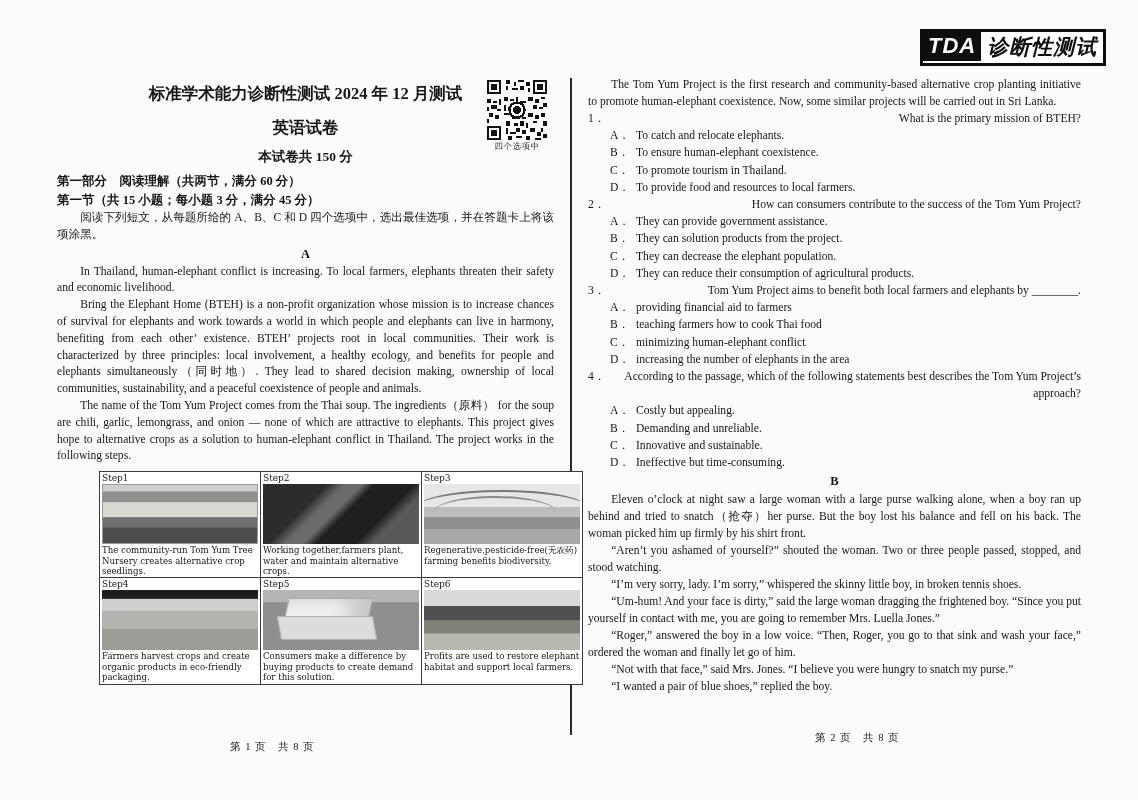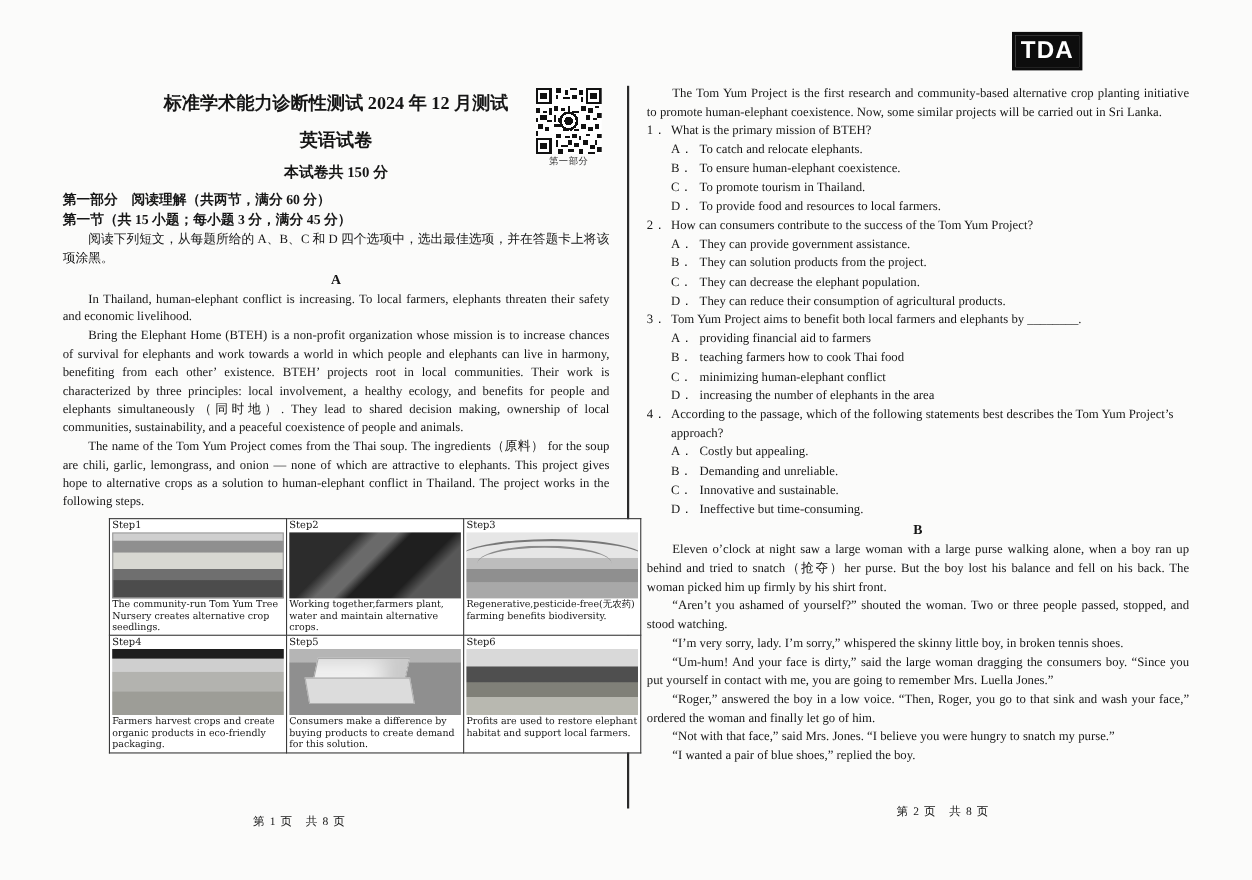--- a/index.html
+++ b/index.html
@@ -5,21 +5,21 @@
   * { margin:0; padding:0; box-sizing:border-box; }
   html,body { width:1138px; height:800px; background:#fbfbfa; overflow:hidden; }
   body { font-family:"Liberation Serif", serif; color:#161616; position:relative; }
 
   .page-left  { position:absolute; left:57px;  top:78px; width:497px; }
   .page-right { position:absolute; left:588px; top:76px; width:493px; }
   .divider    { position:absolute; left:570px; top:78px; width:1.5px; height:657px; background:#2a2a2a; }
 
   
   .tda-logo { position:absolute; left:920px; top:29px; display:flex; align-items:flex-start;
-              border:3px solid #0d0d0d; background:#fff; }
+              border:3px solid #0d0d0d; background:#fff;font-style:italic; }
   .tda-logo .tda-black { background:#0d0d0d; color:#fff; font-family:"Liberation Sans",sans-serif;
               font-weight:bold; font-size:22px; padding:1px 5px 2px 5px; letter-spacing:1px; }
   .tda-logo .tda-cn { color:#0d0d0d; font-weight:bold; font-size:21px; padding:1px 6px 2px 6px;
               font-family:"Liberation Sans",sans-serif; letter-spacing:1px; }
 
   
   .doc-title    { text-align:center; font-weight:bold; font-size:16.5px; margin-top:5px; }
   .doc-subtitle { text-align:center; font-weight:bold; font-size:16.5px; margin-top:12px; }
   .score-line   { text-align:center; font-weight:bold; font-size:13.5px; margin-top:9px; }
   .sec-head     { font-weight:bold; font-size:12.5px; margin-top:6px; line-height:19px; }
@@ -52,34 +52,35 @@
          background:#f2f2f2; transform:skewX(-12deg); box-shadow:inset -20px 0 18px #c9c9c9; border:1px solid #aaa; }
   .ph5::after  { content:""; position:absolute; left:16px; top:26px; width:94px; height:22px;
          background:#dcdcdc; transform:skewX(10deg); border:1px solid #b0b0b0; }
   .ph6 { background:linear-gradient(180deg,#d9d9d9 0 26%,#4f4f4f 27% 50%,#808078 51% 72%,#b8b8b0 73% 100%); }
 
   
   .r-par { font-size:11.6px; line-height:17px; text-align:justify; text-indent:2em; }
   .q-block { font-size:11.6px; line-height:17.2px; }
   .q-line  { display:flex; }
   .q-num   { flex:0 0 22px; }
-  .q-text  { flex:1; }
+  .q-text  { flex:1;text-align:right; }
   .opt-line{ display:flex; padding-left:22px; }
   .opt-letter { flex:0 0 26px; }
   .opt-text   { flex:1; }
 
   .footer { position:absolute; font-size:10.5px; letter-spacing:1px; }
   .footer-left  { left:230px; top:740px; }
   .footer-right { left:815px; top:731px; }
 </style>
 </head>
 <body>
 
 <div class="tda-logo">
   <span class="tda-black">TDA</span>
+  <span class="tda-cn">诊断性测试</span>
 </div>
 
 <div class="divider"></div>
 
 <div class="page-left">
 
   <div class="qr-wrap">
     <svg viewBox="0 0 29 29" shape-rendering="crispEdges">
       <rect width="29" height="29" fill="#fff"></rect>
       <g fill="#111">
@@ -91,21 +92,21 @@
           <rect x="1" y="23" width="5" height="5" fill="#fff"></rect>
         <rect x="2" y="2" width="3" height="3"></rect>
           <rect x="24" y="2" width="3" height="3"></rect>
           <rect x="2" y="24" width="3" height="3"></rect>
         <path d="M9 0h2v2h-2zM13 1h1v2h-1zM15 0h3v1h-3zM19 1h2v2h-2zM9 3h1v2h-1zM12 4h3v1h-3zM16 3h2v2h-2zM20 4h1v2h-1zM0 9h2v2h-2zM3 10h2v1h-2zM6 9h1v3h-1zM0 13h1v2h-1zM2 12h3v2h-3zM5 14h2v1h-2zM1 16h2v2h-2zM4 17h2v2h-2zM0 19h1v2h-1zM8 8h2v2h-2zM11 9h2v1h-2zM14 8h1v3h-1zM16 10h3v1h-3zM20 8h2v2h-2zM23 9h2v2h-2zM26 8h2v1h-2zM27 11h2v2h-2zM8 12h1v3h-1zM10 13h2v2h-2zM22 12h2v2h-2zM25 13h2v1h-2zM8 16h3v1h-3zM12 17h2v2h-2zM15 16h1v3h-1zM17 18h2v1h-2zM20 16h2v2h-2zM23 17h2v2h-2zM26 16h2v2h-2zM9 20h2v2h-2zM13 21h2v1h-2zM16 20h2v2h-2zM19 21h1v2h-1zM22 20h2v1h-2zM27 20h2v2h-2zM9 23h1v3h-1zM11 25h3v1h-3zM14 23h2v2h-2zM17 24h2v2h-2zM21 23h2v2h-2zM24 25h2v2h-2zM26 23h1v2h-1zM10 27h2v2h-2zM14 27h3v1h-3zM19 27h2v2h-2zM23 28h3v1h-3zM27 26h2v2h-2z"></path>
         <circle cx="14.5" cy="14.5" r="4.2" fill="#111"></circle>
         <circle cx="14.5" cy="14.5" r="3.1" fill="#fff"></circle>
         <circle cx="14.5" cy="14.5" r="1.9" fill="#111"></circle>
       </g>
     </svg>
-    <div class="qr-caption">第一部分</div>
+    <div class="qr-caption">四个选项中</div>
   </div>
 
   <div class="doc-title">标准学术能力诊断性测试 2024 年 12 月测试</div>
   <div class="doc-subtitle">英语试卷</div>
   <div class="score-line">本试卷共 150 分</div>
 
   <div class="sec-head">第一部分　阅读理解（共两节，满分 60 分）</div>
   <div class="sec-head" style="margin-top:0;">第一节（共 15 小题；每小题 3 分，满分 45 分）</div>
   <div class="body-par">阅读下列短文，从每题所给的 A、B、C 和 D 四个选项中，选出最佳选项，并在答题卡上将该项涂黑。</div>
 
@@ -251,19 +252,19 @@
         <span class="opt-letter">D．</span>
         <span class="opt-text">Ineffective but time-consuming.</span>
       </div>
   </div>
 
   <div class="passage-label">B</div>
 
   <div class="r-par">Eleven o’clock at night saw a large woman with a large purse walking alone, when a boy ran up behind and tried to snatch（抢夺）her purse. But the boy lost his balance and fell on his back. The woman picked him up firmly by his shirt front.</div>
   <div class="r-par">“Aren’t you ashamed of yourself?” shouted the woman. Two or three people passed, stopped, and stood watching.</div>
   <div class="r-par">“I’m very sorry, lady. I’m sorry,” whispered the skinny little boy, in broken tennis shoes.</div>
-  <div class="r-par">“Um-hum! And your face is dirty,” said the large woman dragging the consumers boy. “Since you put yourself in contact with me, you are going to remember Mrs. Luella Jones.”</div>
+  <div class="r-par">“Um-hum! And your face is dirty,” said the large woman dragging the frightened boy. “Since you put yourself in contact with me, you are going to remember Mrs. Luella Jones.”</div>
   <div class="r-par">“Roger,” answered the boy in a low voice. “Then, Roger, you go to that sink and wash your face,” ordered the woman and finally let go of him.</div>
   <div class="r-par">“Not with that face,” said Mrs. Jones. “I believe you were hungry to snatch my purse.”</div>
   <div class="r-par">“I wanted a pair of blue shoes,” replied the boy.</div>
 </div>
 
 <div class="footer footer-right">第 2 页　共 8 页</div>
 
 </body></html>

